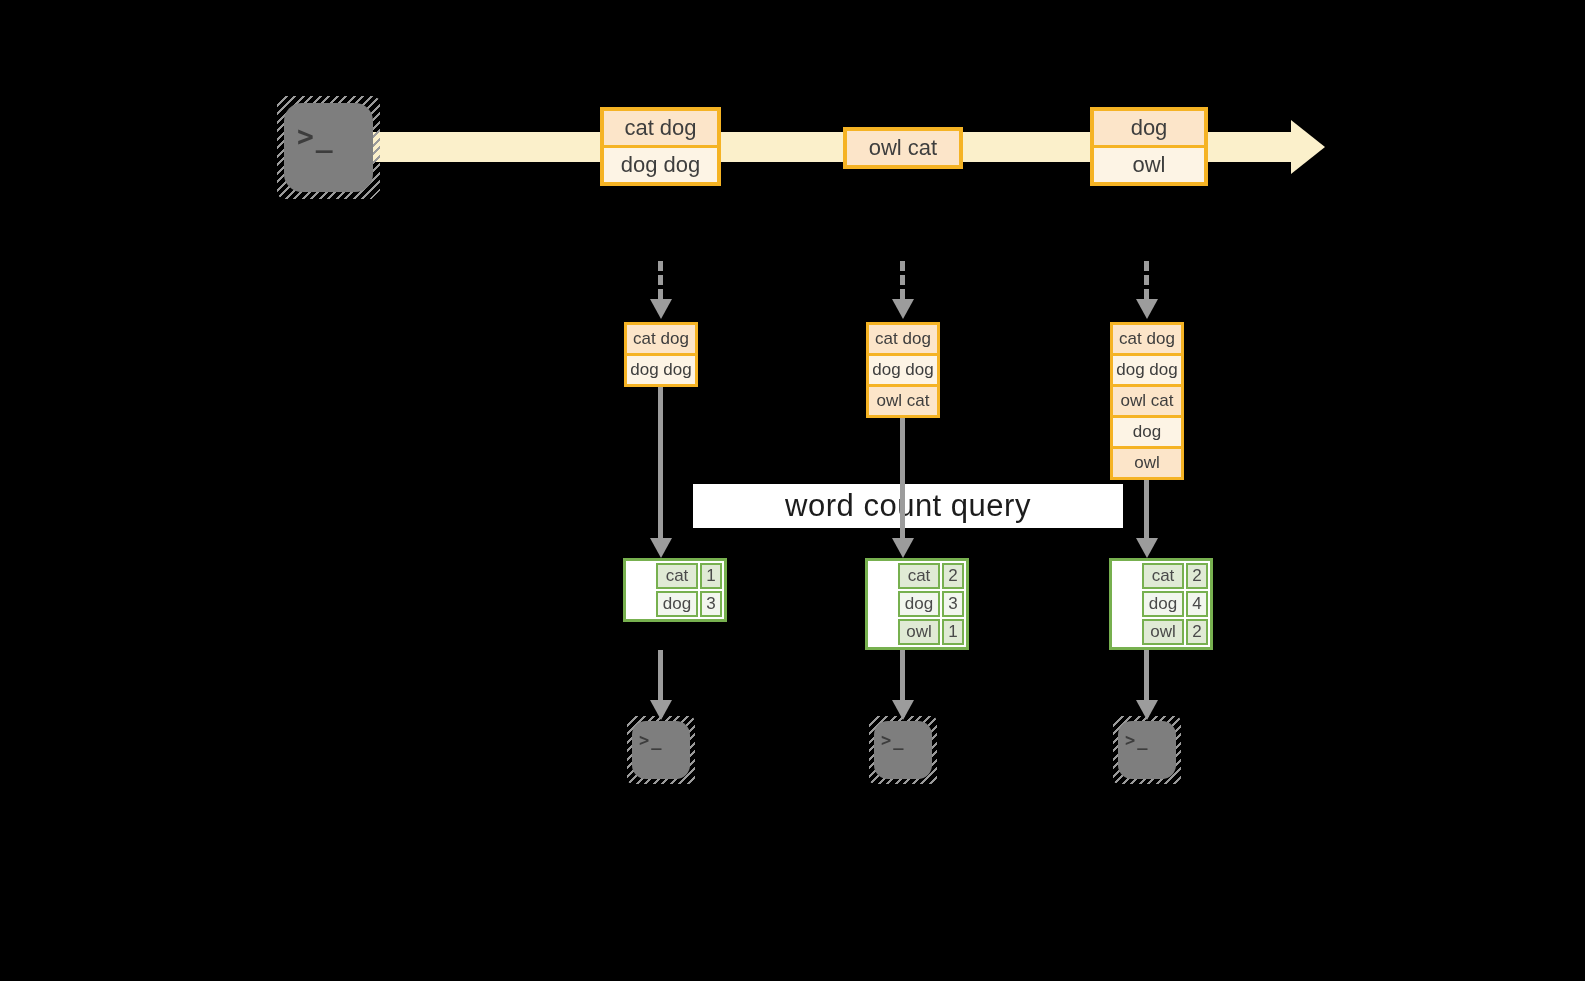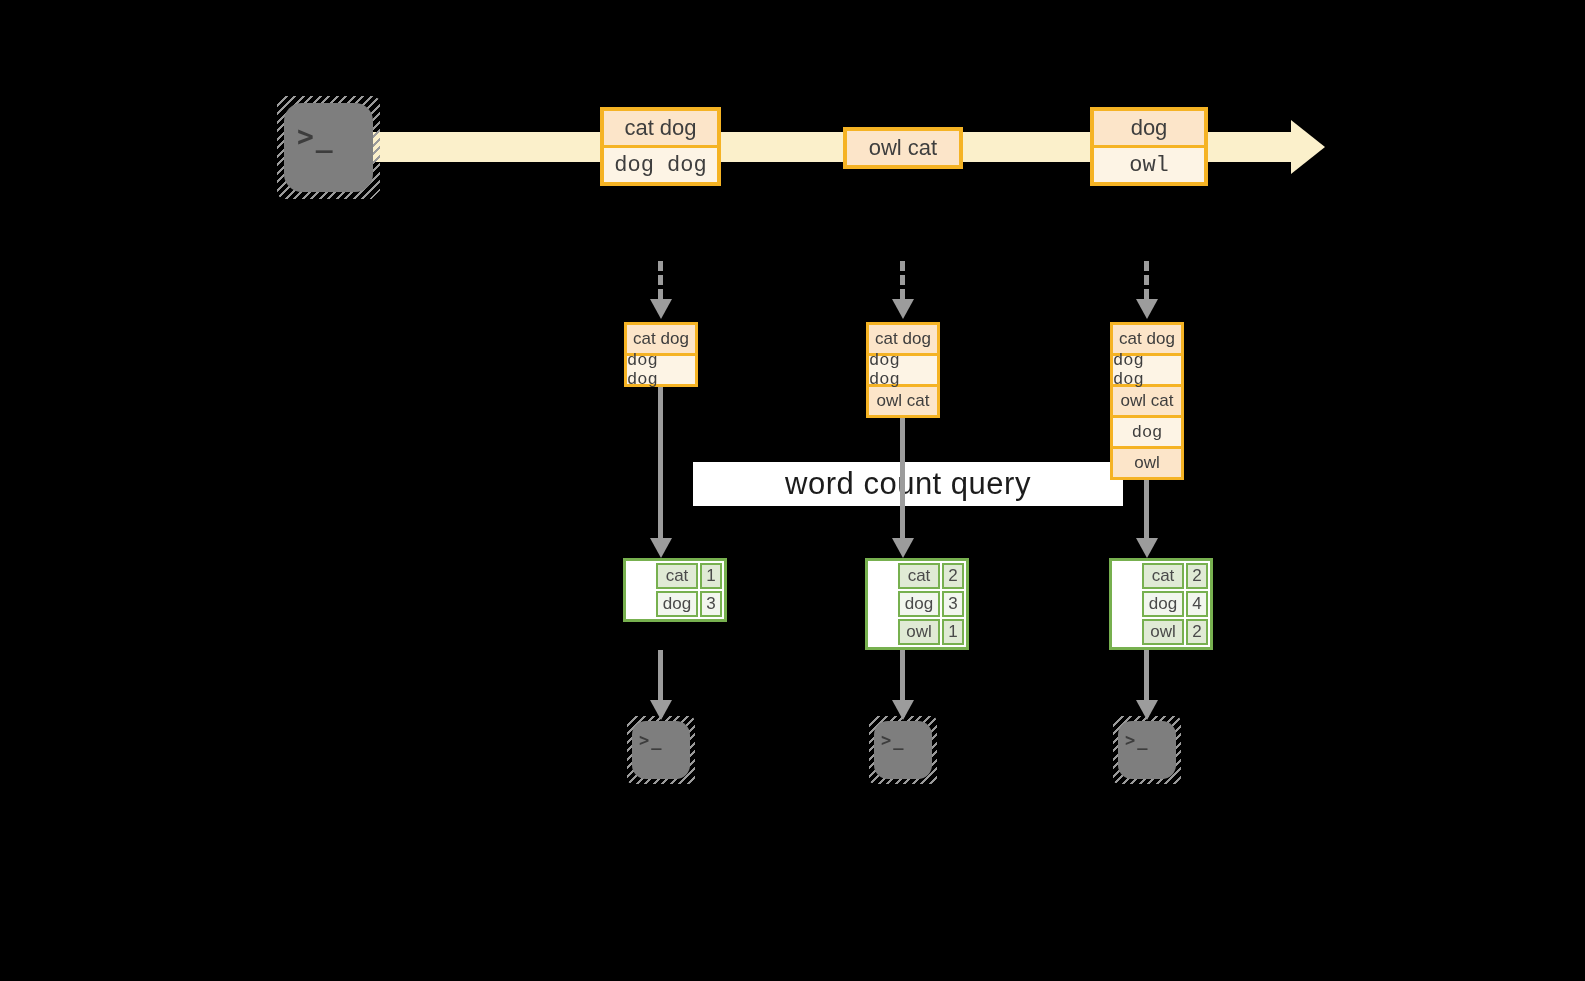--- a/index.html
+++ b/index.html
@@ -18,21 +18,21 @@
   .band-head{width:0;height:0;border-top:27px solid transparent;border-bottom:27px solid transparent;
              border-left:34px solid var(--stream);z-index:1;}
 
   
   .obox{border:4px solid var(--gold);background:var(--cream);z-index:2;}
   .obox .row{display:flex;align-items:center;justify-content:center;color:var(--ink);}
   .obox .row + .row{border-top:3px solid var(--gold);}
   .event .row{height:34px;font-size:22px;}
   .state{border-width:3px;z-index:5;}
   .state .row{height:28px;font-size:17px;}
-  .peach{background:var(--peach);} .cream{background:var(--cream);font-family:Liberation Mono, monospace;}
+  .peach{background:var(--peach);} .cream{background:var(--cream);}
 
   
   .dashline{width:0;border-left:5px dashed var(--arrow-gray);z-index:4;}
   .solidline{width:5px;background:var(--arrow-gray);z-index:4;}
   .head-down{width:0;height:0;border-left:11px solid transparent;border-right:11px solid transparent;
              border-top:20px solid var(--arrow-gray);z-index:4;}
 
   
   .qlabel{background:var(--label-bg);color:var(--label-ink);display:flex;align-items:center;
           justify-content:center;font-size:31px;z-index:3;letter-spacing:.5px;}
@@ -100,21 +100,21 @@
     <div class="row peach">owl cat</div>
   </div>
   <div class="abs obox state" style="left:1110px;top:322px;width:74px;">
     <div class="row peach">cat dog</div>
     <div class="row cream">dog dog</div>
     <div class="row peach">owl cat</div>
     <div class="row cream">dog</div>
     <div class="row peach">owl</div>
   </div>
 
-  <div class="abs qlabel" style="left:693px;top:462px;width:430px;height:44px;">word count query</div>
+  <div class="abs qlabel" style="left:693px;top:484px;width:430px;height:44px;">word count query</div>
 
   <div class="abs solidline" style="left:658px;top:387px;height:151px;"></div>
   <div class="abs head-down" style="left:650px;top:538px;"></div>
   <div class="abs solidline" style="left:900px;top:418px;height:120px;"></div>
   <div class="abs head-down" style="left:892px;top:538px;"></div>
   <div class="abs solidline" style="left:1144px;top:480px;height:58px;"></div>
   <div class="abs head-down" style="left:1136px;top:538px;"></div>
 
   <div class="abs gtable" style="left:623px;top:558px;">
     <div class="grow">

